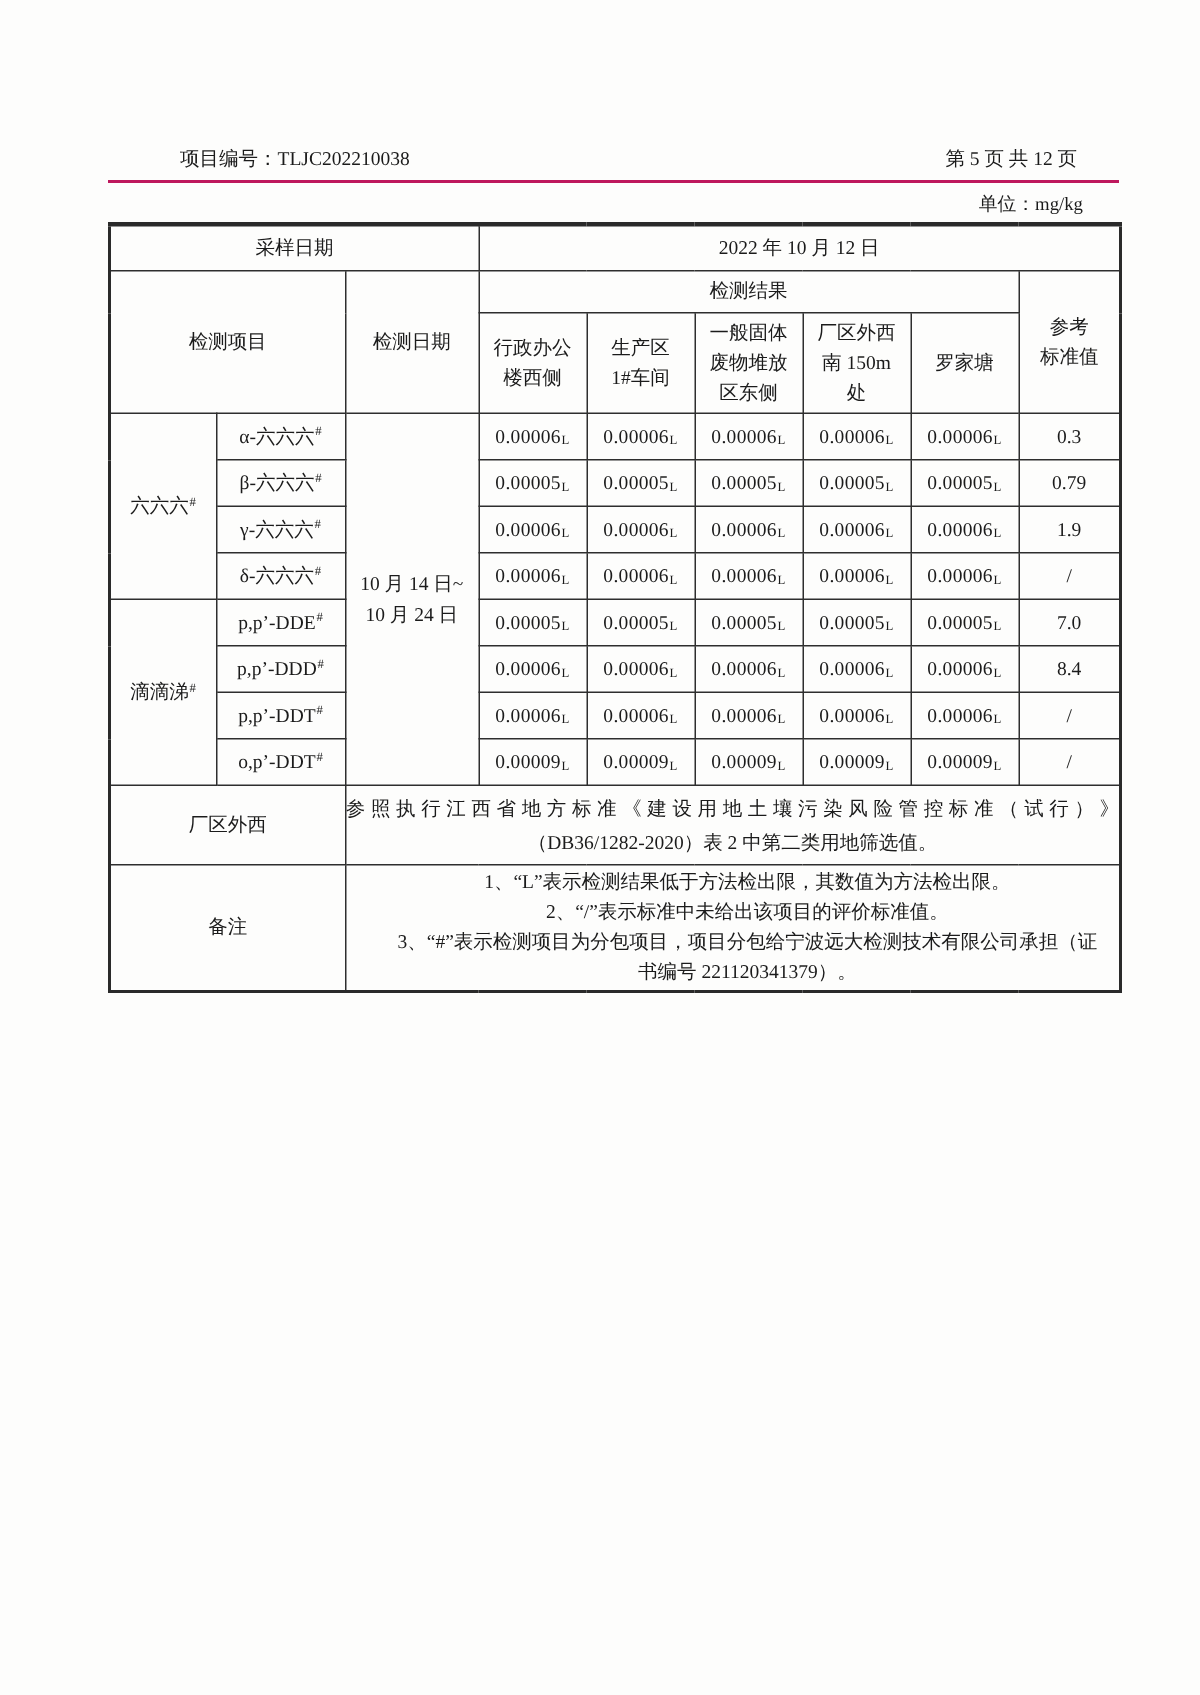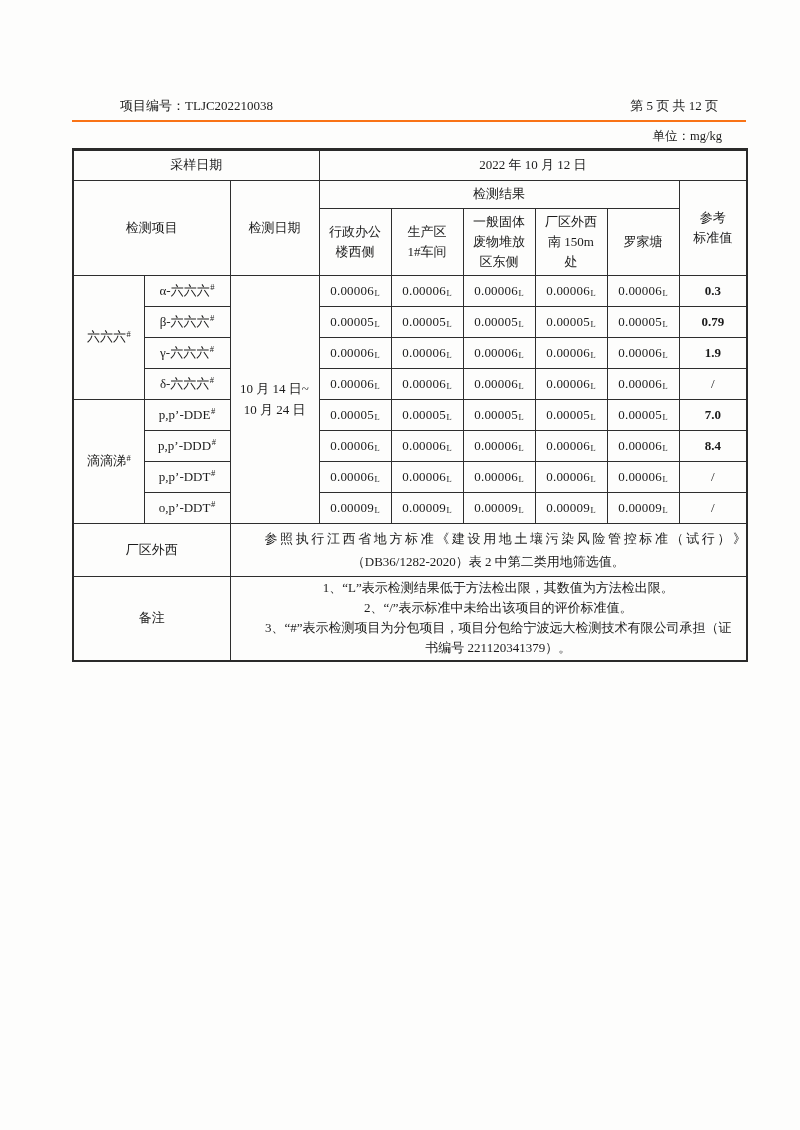--- a/index.html
+++ b/index.html
@@ -19,21 +19,21 @@
     position: absolute;
     left: 72px; top: 97px;
     width: 674px;
   }
   .doc-header {
     display: flex;
     justify-content: space-between;
     align-items: flex-end;
     padding: 0 28px 5px 48px;
     font-size: 13px;
-    border-bottom: 2px solid #f97316;
+    border-bottom: 2px solid #be185d;
   }
   .title-row {
     position: relative;
     height: 26px;
   }
   .doc-title {
     position: absolute;
     left: 252px; bottom: 1px;
     font-weight: bold;
     font-size: 17px;
@@ -69,32 +69,31 @@
   tr.r-data   { height: 31px; }
   tr.r-ref    { height: 53px; }
   tr.r-note   { height: 84px; }
   .prewrap { white-space: pre-line; }
   .c-site { line-height: 21px; }
   .c-refcol { line-height: 22px; margin-left: 11px; }
   .c-daterange { line-height: 28px; margin-left: 24px; }
   .c-val { font-size: 12.5px; letter-spacing: 0.2px; }
   .lsub { font-size: 8.5px; vertical-align: -1px; margin-left: 0.5px; }
   .hsup { font-size: 8.5px; vertical-align: 4.5px; margin-left: 0.5px; }
-  .c-ref { font-weight: bold; font-size: 13px; }
+  .c-ref { font-weight: normal; font-size: 13px; }
   .c-ref.slash { font-weight: normal; }
   .textblock {
     text-align: left;
     padding: 3px 9px 3px 9px;
   }
   .textblock.refstd div { line-height: 23px; }
   .textblock.notes div { line-height: 20px; padding-left: 20px; }
   .justline {
     text-align: justify;
     text-align-last: justify;
-    padding-left: 34px;
   }
 </style>
 </head>
 <body>
 
 <div class="page">
   <div class="doc">
 
     <div class="doc-header">
       <span>项目编号：TLJC202210038</span>

